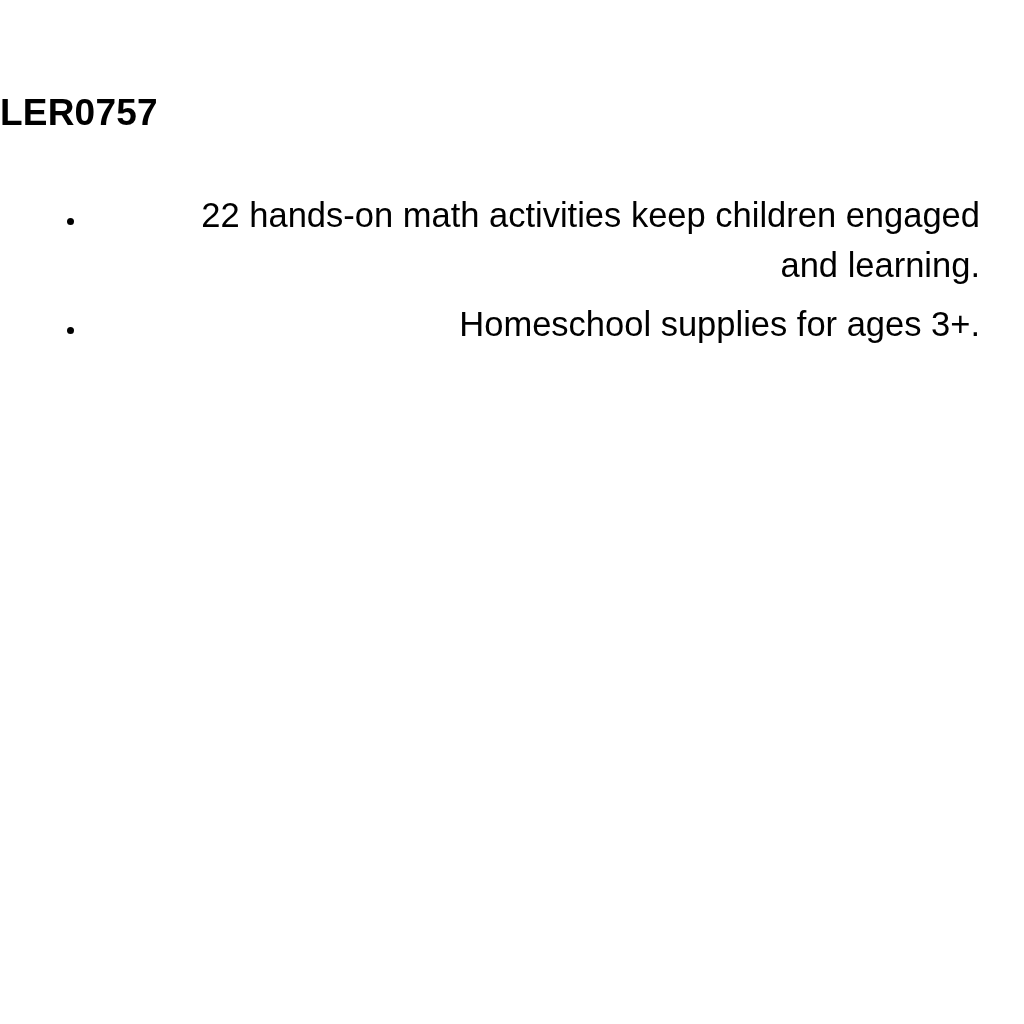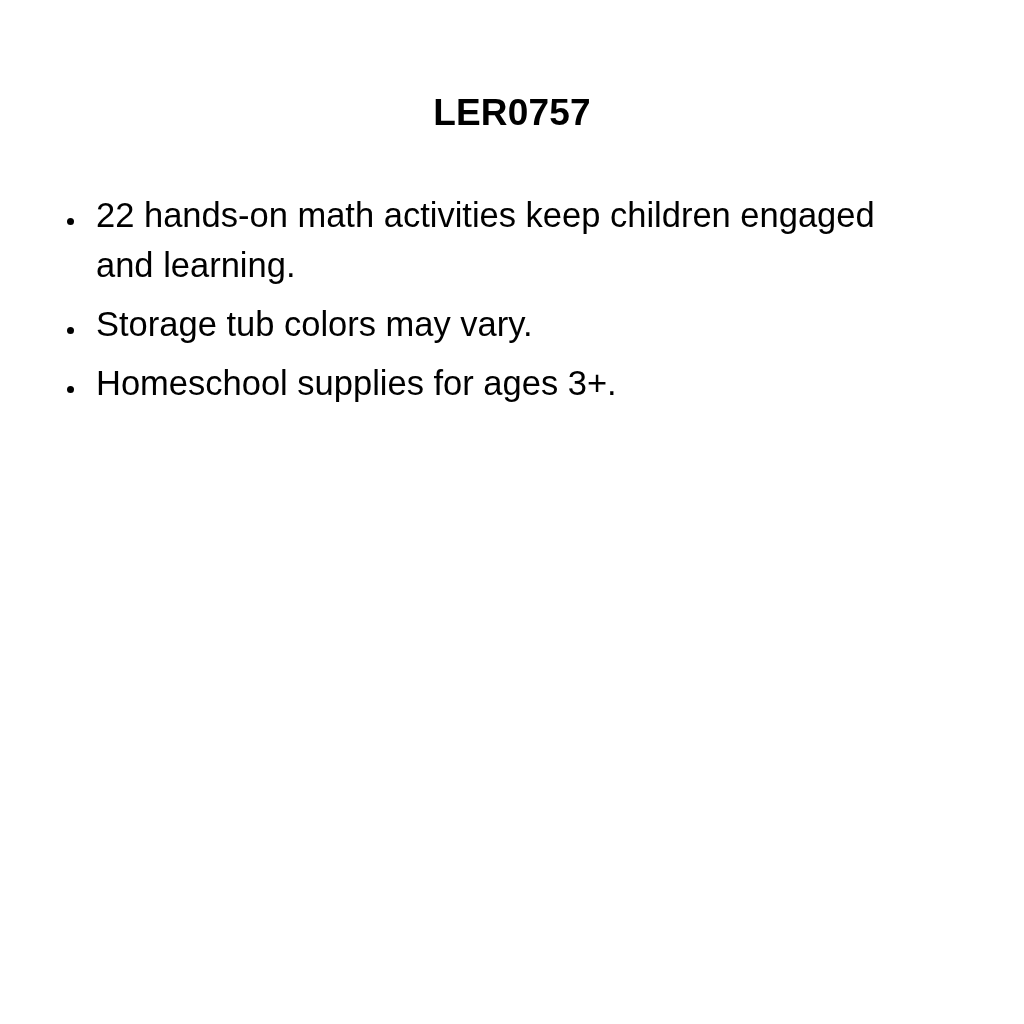--- a/index.html
+++ b/index.html
@@ -23,36 +23,37 @@
     height: 1024px;
     background: #ffffff;
     box-sizing: border-box;
   }
 
   .page-title {
     position: absolute;
     left: 0;
     top: 66px;
     width: 1024px;
-    text-align: center;
+    text-align: left;
     font-size: 37px;
     font-weight: bold;
     line-height: 44px;
     letter-spacing: 0.2px;
     color: #000000;
   }
 
   .feature-list {
     position: absolute;
     left: 60px;
     top: 190px;
     width: 920px;
     margin: 0;
     padding: 0;
     list-style: none;
+    text-align: right;
   }
 
   .feature-item {
     position: relative;
     padding-left: 36px;
     margin: 0 0 9px 0;
     font-size: 34.5px;
     line-height: 50px;
     color: #000000;
   }
@@ -86,24 +87,20 @@
   <ul class="feature-list">
 
     <li class="feature-item">
       <span class="bullet-dot"></span>
       <span class="feature-text">22 hands-on math activities keep children engaged
 and learning.</span>
     </li>
 
 
 
-    <li class="feature-item">
-      <span class="bullet-dot"></span>
-      <span class="feature-text">Storage tub colors may vary.</span>
-    </li>
 
     <li class="feature-item">
       <span class="bullet-dot"></span>
       <span class="feature-text">Homeschool supplies for ages 3+.</span>
     </li>
 
   </ul>
 
 </div>
 

